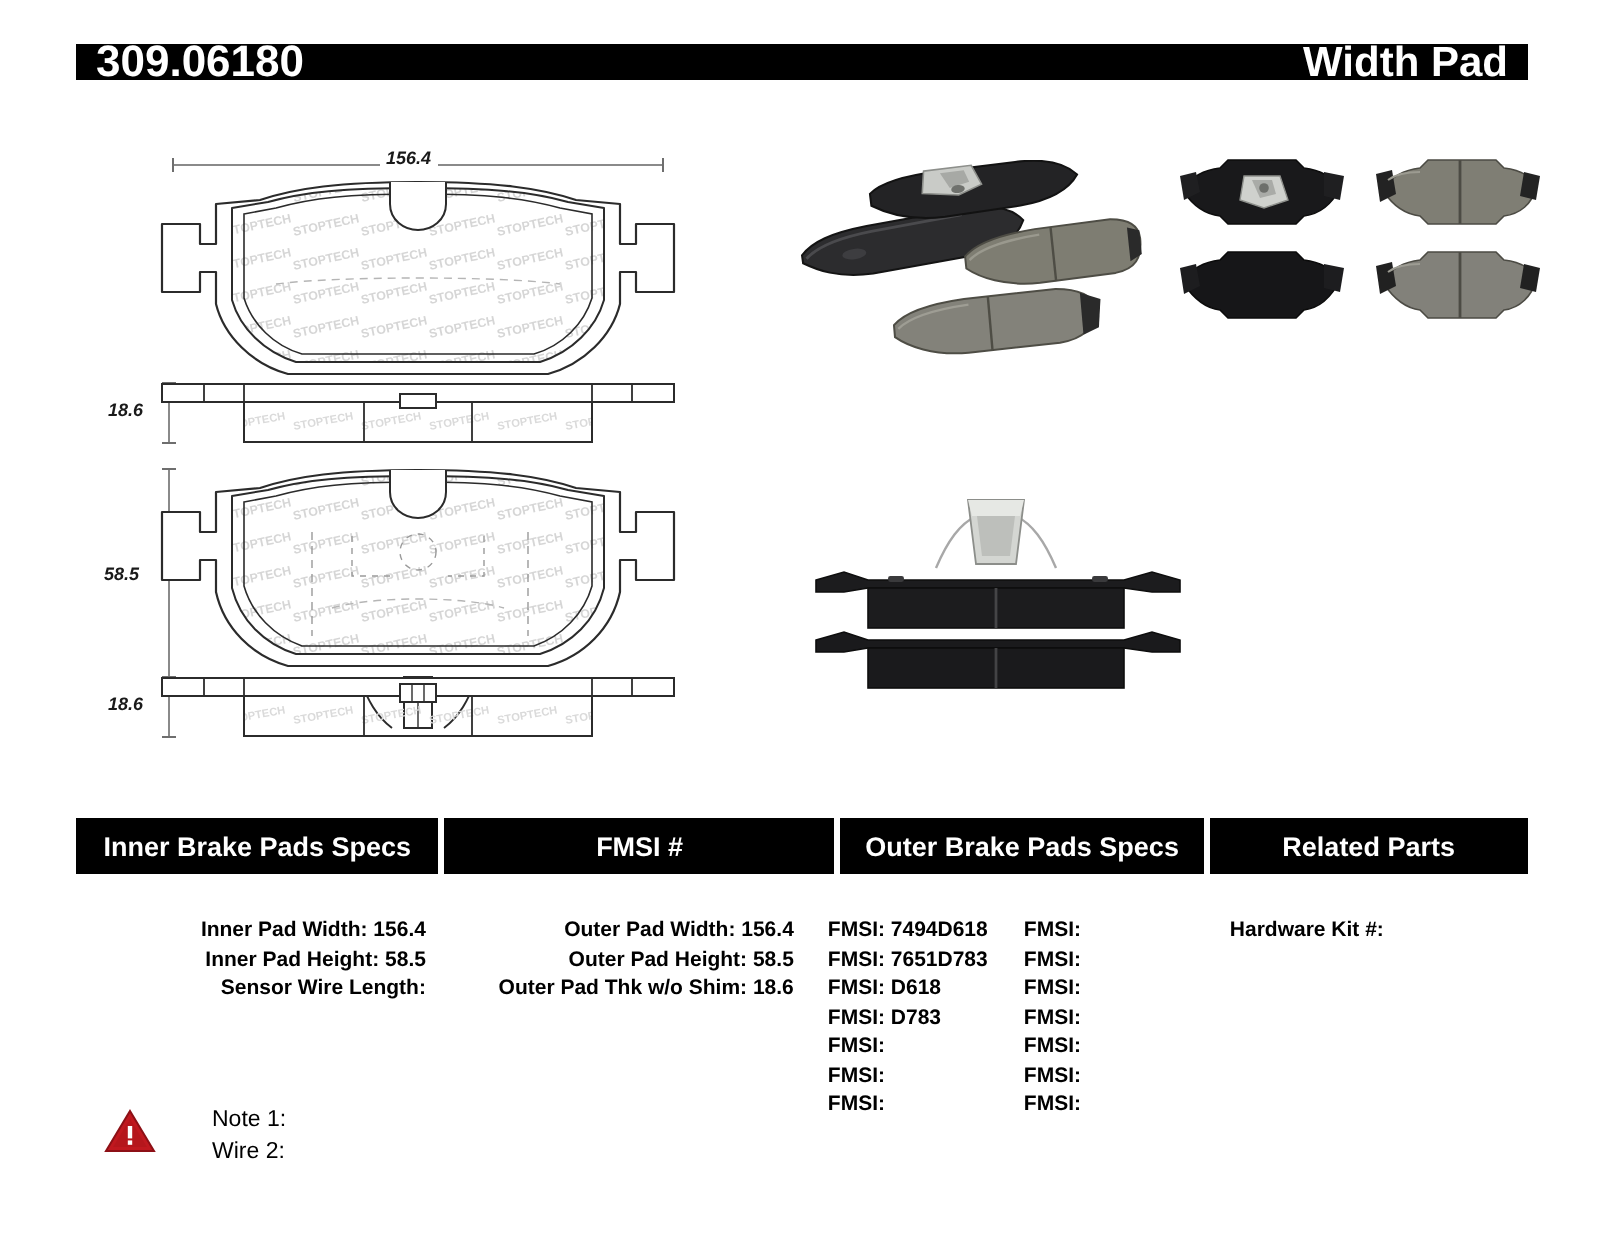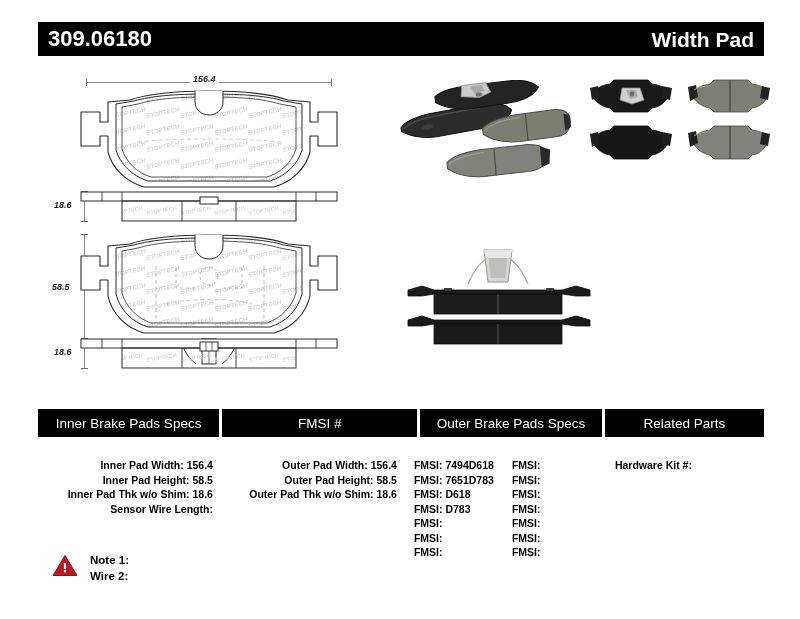--- a/index.html
+++ b/index.html
@@ -15,21 +15,21 @@
     color: #000;
     overflow: hidden;
   }
 
   
   .header-bar {
     position: absolute;
     left: 38px;
     top: 22px;
     width: 726px;
-    height: 34px;
+    height: 18px;
     background: #000000;
     display: flex;
     align-items: center;
     justify-content: space-between;
     padding: 0 10px;
     box-sizing: border-box;
     text-align: right;
   }
   .header-part-number {
     color: #ffffff;
@@ -98,21 +98,21 @@
   }
   .spec-head-row {
     display: flex;
     gap: 3px;
     height: 28px;
   }
   .spec-head {
     background: #000000;
     color: #ffffff;
     font-size: 13.5px;
-    font-weight: normal;
+    font-weight: bold;
     display: flex;
     align-items: center;
     justify-content: center;
     box-sizing: border-box;
   }
   .col-inner { width: 182px; }
   .col-outer { width: 182px; }
   .col-fmsi  { width: 196px; }
   .col-rel   { width: 160px; }
 
@@ -140,22 +140,23 @@
     left: 52px;
     top: 552px;
     display: flex;
     align-items: flex-start;
     gap: 12px;
   }
   .warn-icon { width: 26px; height: 23px; flex: none; margin-top: 2px; }
   .note-lines { display: flex; flex-direction: column; }
   .note-line {
     font-size: 11.5px;
-    font-weight: bold;
+    font-weight: normal;
     line-height: 16px;
+    margin-left: 16px;
   }
 </style>
 </head>
 <body>
 
 <div class="header-bar">
   <span class="header-part-number">309.06180</span>
   <span class="header-title">Width Pad</span>
 </div>
 
@@ -384,21 +385,20 @@
     <div class="spec-head col-fmsi">FMSI #</div>
     <div class="spec-head col-outer">Outer Brake Pads Specs</div>
     <div class="spec-head col-rel">Related Parts</div>
   </div>
 
   <div class="spec-body-row">
 
     <div class="spec-cell col-inner">
       <div class="spec-line right">Inner Pad Width: 156.4</div>
       <div class="spec-line right">Inner Pad Height: 58.5</div>
-      <div class="spec-line right">Inner Pad Thk w/o Shim: 18.6</div>
       <div class="spec-line right">Sensor Wire Length:</div>
     </div>
 
     <div class="spec-cell col-outer">
       <div class="spec-line right">Outer Pad Width: 156.4</div>
       <div class="spec-line right">Outer Pad Height: 58.5</div>
       <div class="spec-line right">Outer Pad Thk w/o Shim: 18.6</div>
     </div>
 
     <div class="spec-cell col-fmsi">

